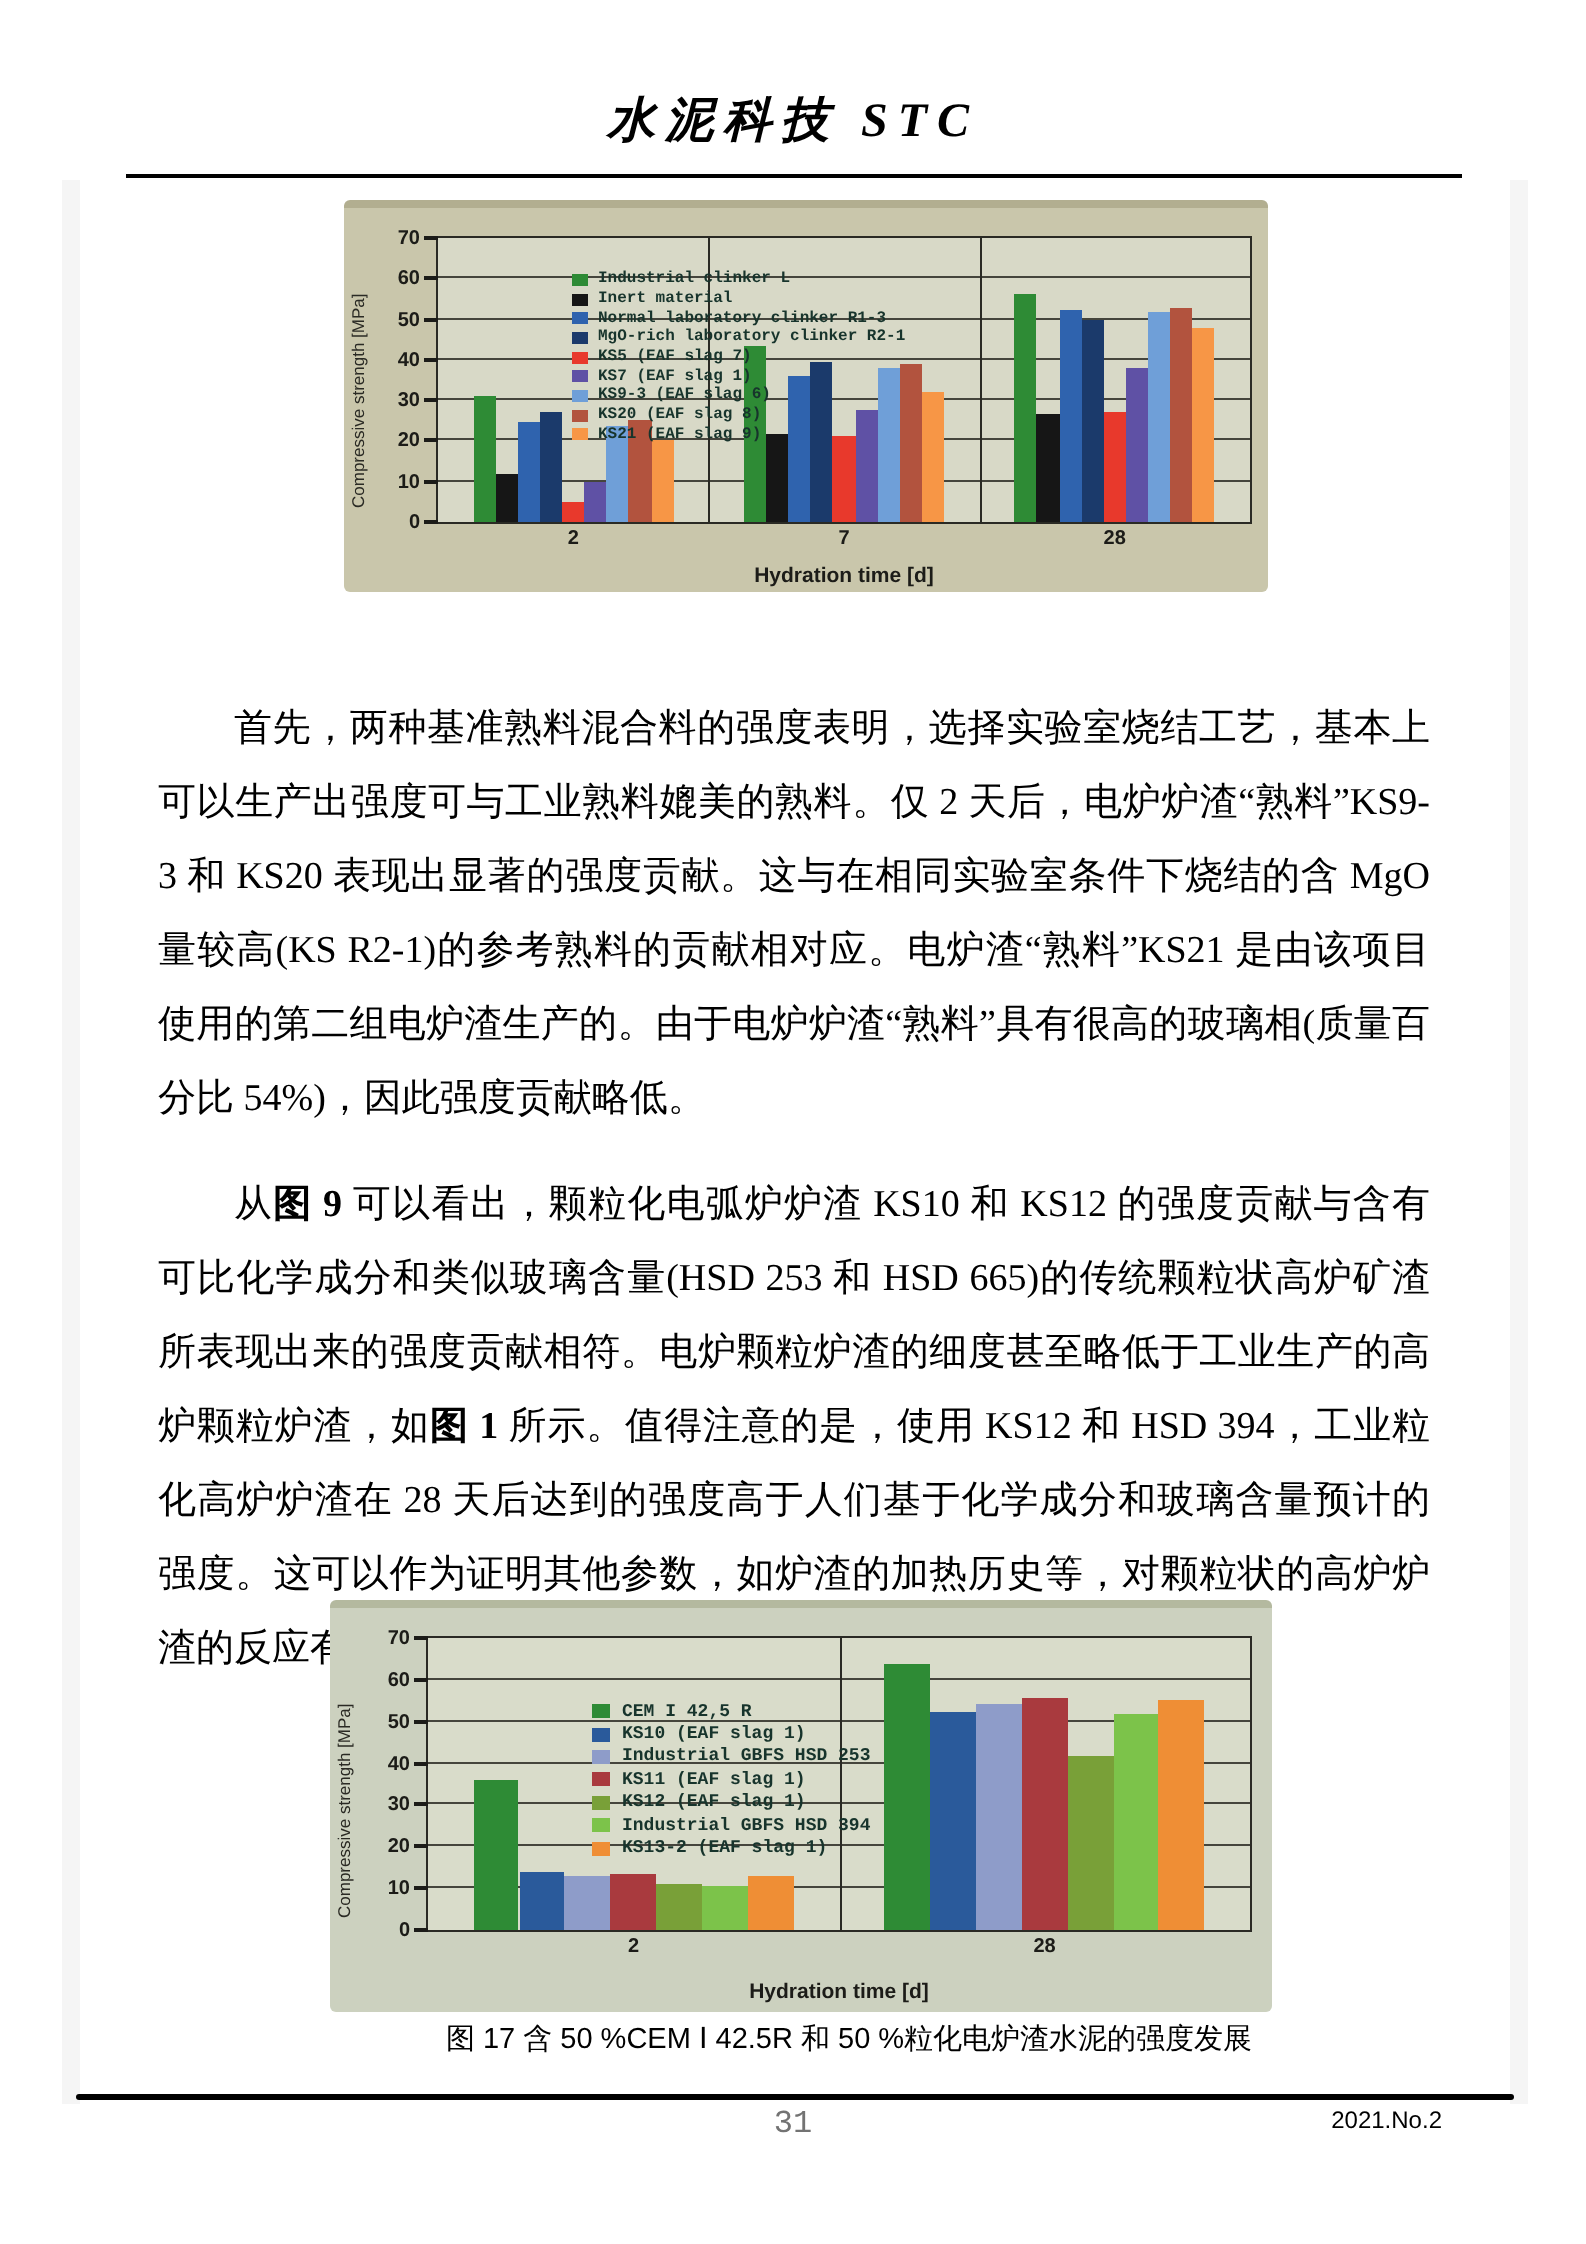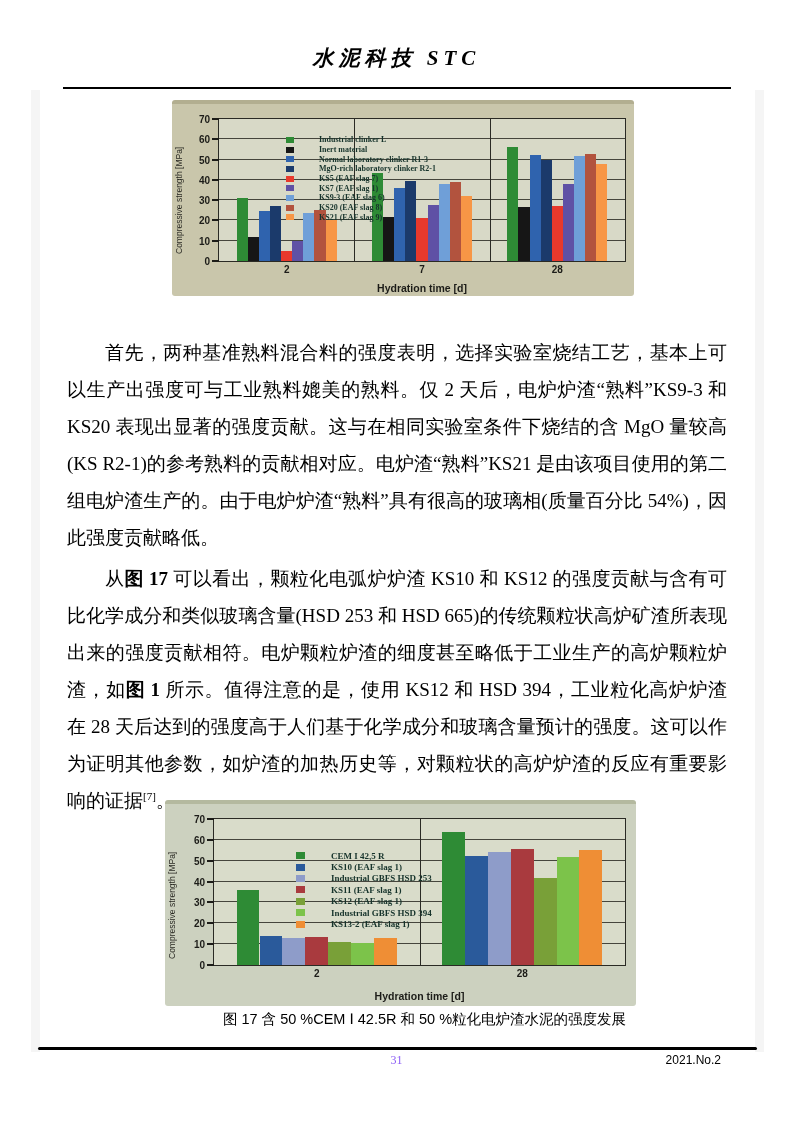--- a/index.html
+++ b/index.html
@@ -5,21 +5,21 @@
   html,body{margin:0;padding:0;}
   body{width:793px;height:1122px;background:#e9e9e9;font-family:"Liberation Serif",serif;}
   .page{position:absolute;left:0;top:0;width:793px;height:1122px;background:#ffffff;overflow:hidden;}
 
   
   .edge-artifact{position:absolute;top:90px;bottom:70px;width:9px;background:rgba(110,110,110,0.07);}
   .edge-l{left:31px;} .edge-r{right:29px;}
 
   
   .header-title{position:absolute;top:44px;left:0;width:100%;text-align:center;
-    font-family:"Liberation Serif",serif;font-size:21px;font-weight:600;font-style:italic;
+    font-family:"Liberation Serif",serif;font-size:24px;font-weight:600;font-style:italic;
     letter-spacing:5px;color:#000;}
   .header-rule{position:absolute;top:87px;left:63px;width:668px;height:2px;background:#000;}
 
   
   .figure{position:absolute;border-radius:3px;}
   .fig16{left:172px;top:100px;width:462px;height:192px;background:#c9c6ab;border-top:4px solid #b2ae90;}
   .fig17{left:165px;top:800px;width:471px;height:202px;background:#ccd1bf;border-top:4px solid #b4b99f;}
   .plot{position:absolute;background:#d8d9c7;border:1px solid #2a2a24;}
   .fig16 .plot{left:46px;top:14px;right:8px;bottom:34px;}
   .fig17 .plot{left:48px;top:14px;right:10px;bottom:40px;background:#d9dcca;}
@@ -39,41 +39,41 @@
   .yaxis-title{position:absolute;left:2px;top:0;height:100%;width:13px;
     writing-mode:vertical-rl;transform:rotate(180deg);text-align:center;
     font-family:"Liberation Sans",sans-serif;font-size:8.5px;color:#2a2a24;}
   .legend{position:absolute;display:flex;flex-direction:column;}
   .fig16 .legend{left:67px;top:16px;}
   .fig16 .legend .legend-item{height:9.7px;font-size:8px;}
   .fig16 .legend .swatch{width:8px;height:6px;margin-right:5px;}
   .fig17 .legend{left:82px;top:31px;}
   .fig17 .legend .legend-item{height:11.4px;font-size:9px;}
   .fig17 .legend .swatch{width:9px;height:7px;margin-right:6px;}
-  .legend-item{display:flex;align-items:center;font-family:Liberation Serif, serif;
-    font-weight:bold;color:#17342c;white-space:nowrap;gap:20px;}
+  .legend-item{display:flex;align-items:center;font-family:Liberation Mono, monospace;
+    font-weight:bold;color:#17342c;white-space:nowrap;}
   .swatch{display:inline-block;flex:0 0 auto;}
 
   
   .caption{position:absolute;left:0;width:100%;text-align:center;
     font-family:"Liberation Sans",sans-serif;font-size:14.5px;color:#000;}
   .cap16{top:303px;} .cap17{top:1010px;padding-left:28px;}
 
   
   .bodytext{position:absolute;left:63px;top:330px;width:668px;
     font-family:"Liberation Serif",serif;font-size:19px;line-height:37px;
     text-align:justify;color:#000;}
-  .bodytext p{margin:4px;text-indent:2em;}
+  .bodytext p{margin:16px;text-indent:2em;}
   .bold{font-weight:bold;}
   sup{font-size:11px;line-height:0;}
 
   
   .footer-rule{position:absolute;top:1047px;left:38px;width:719px;height:2.5px;background:#000;border-radius:2px;}
   .page-number{position:absolute;top:1053px;left:0;width:100%;text-align:center;
-    font-family:Liberation Serif, serif;font-size:12px;color:#8b5cf6;}
+    font-family:Liberation Mono, monospace;font-size:16px;color:#737373;}
   .issue{position:absolute;top:1053px;right:72px;
     font-family:"Liberation Sans",sans-serif;font-size:12px;color:#000;}
 </style>
 </head>
 <body>
 
 <div class="page">
 
   <div class="edge-artifact edge-l"></div>
   <div class="edge-artifact edge-r"></div>
@@ -175,21 +175,21 @@
             <span>KS21 (EAF slag 9)</span>
           </div>
         </div>
       </div>
   <div class="xaxis-title">Hydration time [d]</div>
       <div class="yaxis-title">Compressive strength  [MPa]</div>
     </div>
 
   <div class="bodytext">
     <p><span>首先，两种基准熟料混合料的强度表明，选择实验室烧结工艺，基本上可以生产出强度可与工业熟料媲美的熟料。仅 2 天后，电炉炉渣“熟料”KS9-3 和 KS20 表现出显著的强度贡献。这与在相同实验室条件下烧结的含 MgO 量较高(KS R2-1)的参考熟料的贡献相对应。电炉渣“熟料”KS21 是由该项目使用的第二组电炉渣生产的。由于电炉炉渣“熟料”具有很高的玻璃相(质量百分比 54%)，因此强度贡献略低。</span></p>
-    <p><span>从</span><span class="bold">图 17</span><span> 可以看出，颗粒化电弧炉炉渣 KS10 和 KS12 的强度贡献与含有可比化学成分和类似玻璃含量(HSD 253 和 HSD 665)的传统颗粒状高炉矿渣所表现出来的强度贡献相符。电炉颗粒炉渣的细度甚至略低于工业生产的高炉颗粒炉渣，如</span><span class="bold">图 1</span><span> 所示。值得注意的是，使用 KS12 和 HSD 394，工业粒化高炉炉渣在 28 天后达到的强度高于人们基于化学成分和玻璃含量预计的强度。这可以作为证明其他参数，如炉渣的加热历史等，对颗粒状的高炉炉渣的反应有重要影响的证据</span><sup>[7]</sup><span>。</span></p>
+    <p><span>从</span><span class="bold">图 9</span><span> 可以看出，颗粒化电弧炉炉渣 KS10 和 KS12 的强度贡献与含有可比化学成分和类似玻璃含量(HSD 253 和 HSD 665)的传统颗粒状高炉矿渣所表现出来的强度贡献相符。电炉颗粒炉渣的细度甚至略低于工业生产的高炉颗粒炉渣，如</span><span class="bold">图 1</span><span> 所示。值得注意的是，使用 KS12 和 HSD 394，工业粒化高炉炉渣在 28 天后达到的强度高于人们基于化学成分和玻璃含量预计的强度。这可以作为证明其他参数，如炉渣的加热历史等，对颗粒状的高炉炉渣的反应有重要影响的证据</span><sup>[7]</sup><span>。</span></p>
   </div>
 
   <div class="figure fig17">
     <div class="plot">
         <div class="ytick" style="bottom: calc(0% - 1px);"></div>
         <div class="ytick-label" style="bottom: 0%;">0</div>
         <div class="gridline" style="bottom: 14.2857%;"></div>
         <div class="ytick" style="bottom: calc(14.2857% - 1px);"></div>
         <div class="ytick-label" style="bottom: 14.2857%;">10</div>
         <div class="gridline" style="bottom: 28.5714%;"></div>

